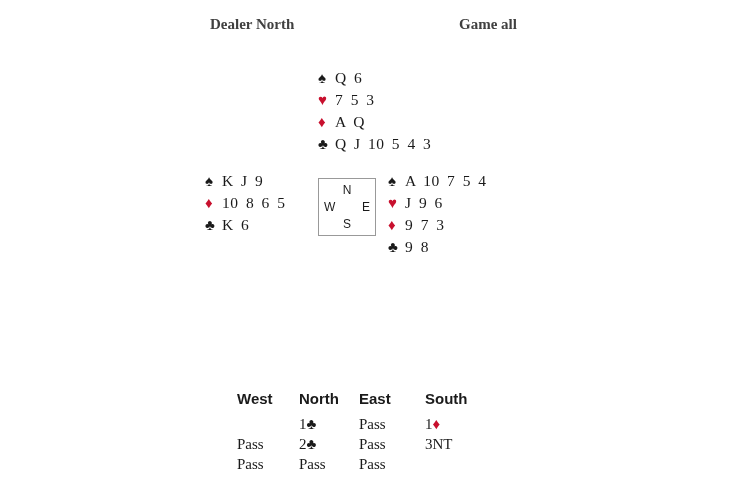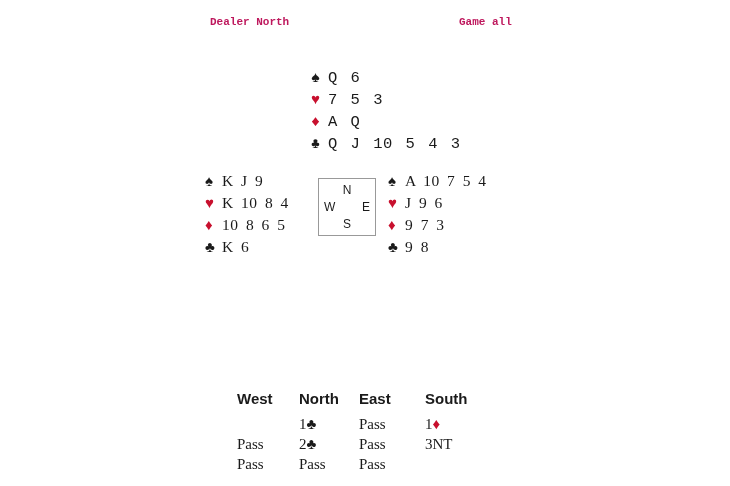--- a/index.html
+++ b/index.html
@@ -8,31 +8,31 @@
     position: relative;
     width: 730px;
     height: 486px;
     background: #ffffff;
     color: #1a1a1a;
     font-family: "Liberation Serif", serif;
     overflow: hidden;
   }
   .hdr {
     position: absolute;
-    font-family: Liberation Mono, monospace;
+    font-family: Liberation Serif, serif;
     font-weight: bold;
-    font-size: 11px;
-    color: #be185d;
+    font-size: 15px;
+    color: #404040;
     white-space: nowrap;
   }
   #dealer-label { left: 210px; top: 16px; }
   #vul-label    { left: 459px; top: 16px; }
 
   .hand { position: absolute; font-size: 15.5px; }
-  .hand.north { left: 311px; top: 67px; font-family: Liberation Mono, monospace; }
+  .hand.north { left: 318px; top: 67px; }
   .hand.west  { left: 205px; top: 170px; }
   .hand.east  { left: 388px; top: 170px; }
   .hand.south { left: 318px; top: 262px; }
   .suit-row { height: 22px; line-height: 22px; white-space: nowrap; }
   .sym { display: inline-block; width: 17px; font-size: 15px; color: var(--black); }
   .sym.red { color: var(--red); }
   .cards { letter-spacing: 0.5px; word-spacing: 3px; color: var(--black); }
 
   .compass {
     position: absolute;
@@ -86,23 +86,20 @@
     <div class="suit-row">
       <span class="sym">♣</span><span class="cards">Q J 10 5 4 3</span>
     </div>
   </div>
 
   <div class="hand west">
     <div class="suit-row">
       <span class="sym">♠</span><span class="cards">K J 9</span>
     </div>
     <div class="suit-row">
-      <span class="sym red">♥</span><span class="cards">K 10 8 4</span>
-    </div>
-    <div class="suit-row">
       <span class="sym red">♦</span><span class="cards">10 8 6 5</span>
     </div>
     <div class="suit-row">
       <span class="sym">♣</span><span class="cards">K 6</span>
     </div>
   </div>
 
   <div class="compass">
     <span class="n">N</span>
     <span class="e">E</span>

